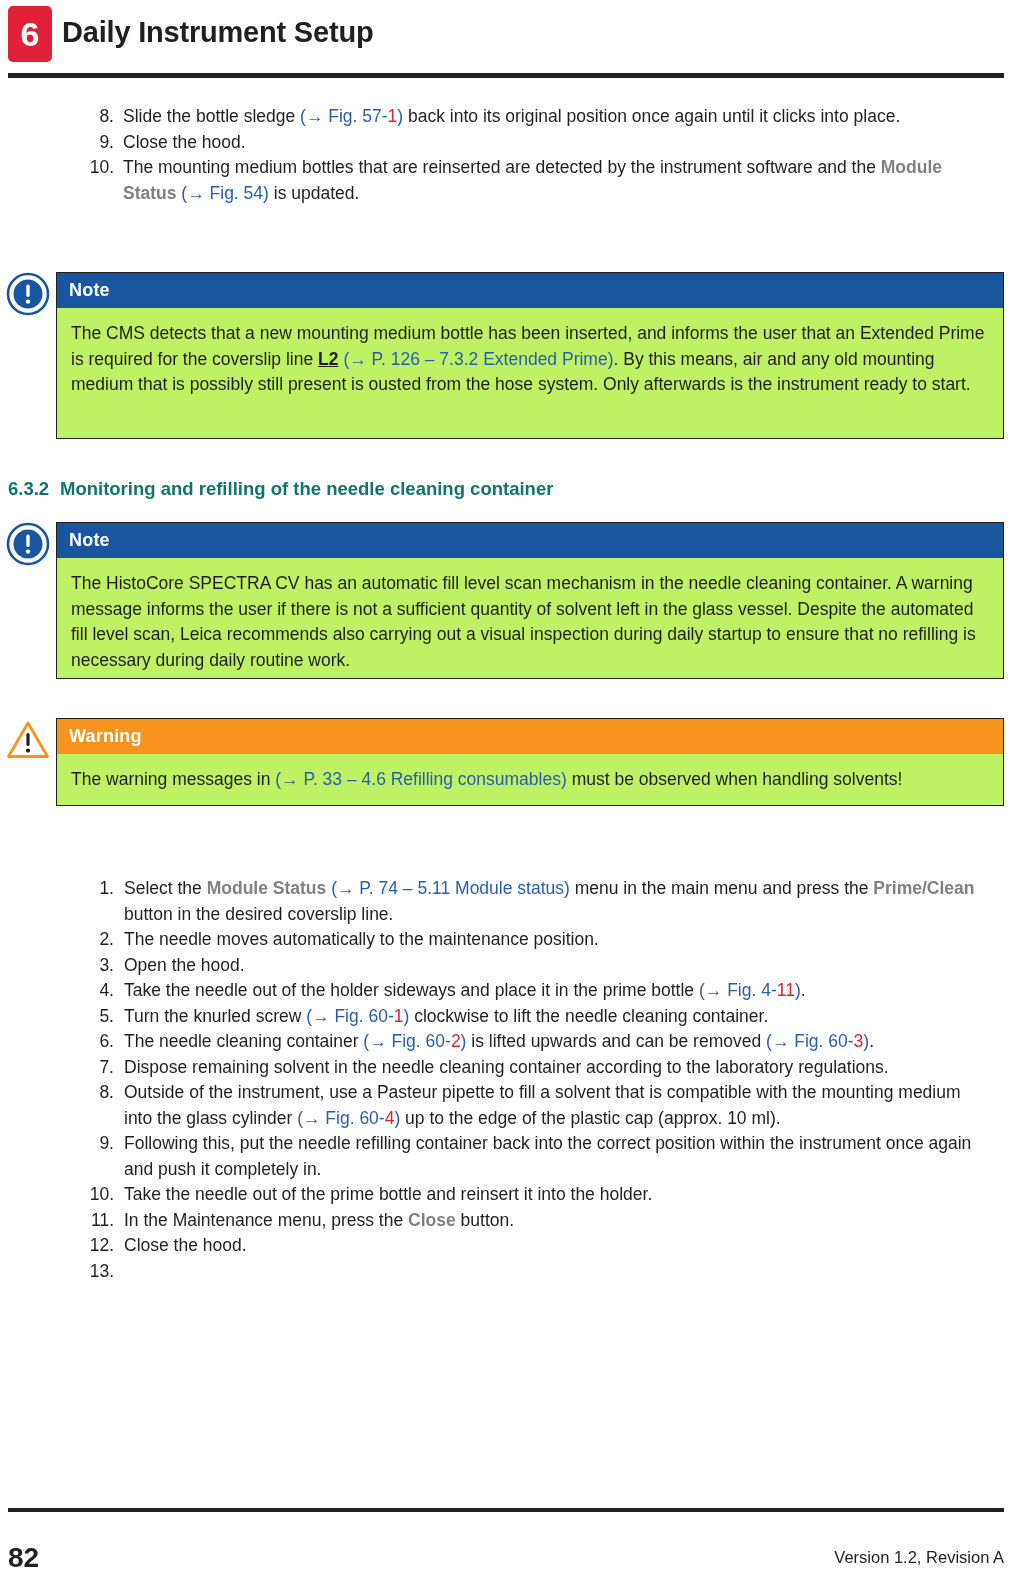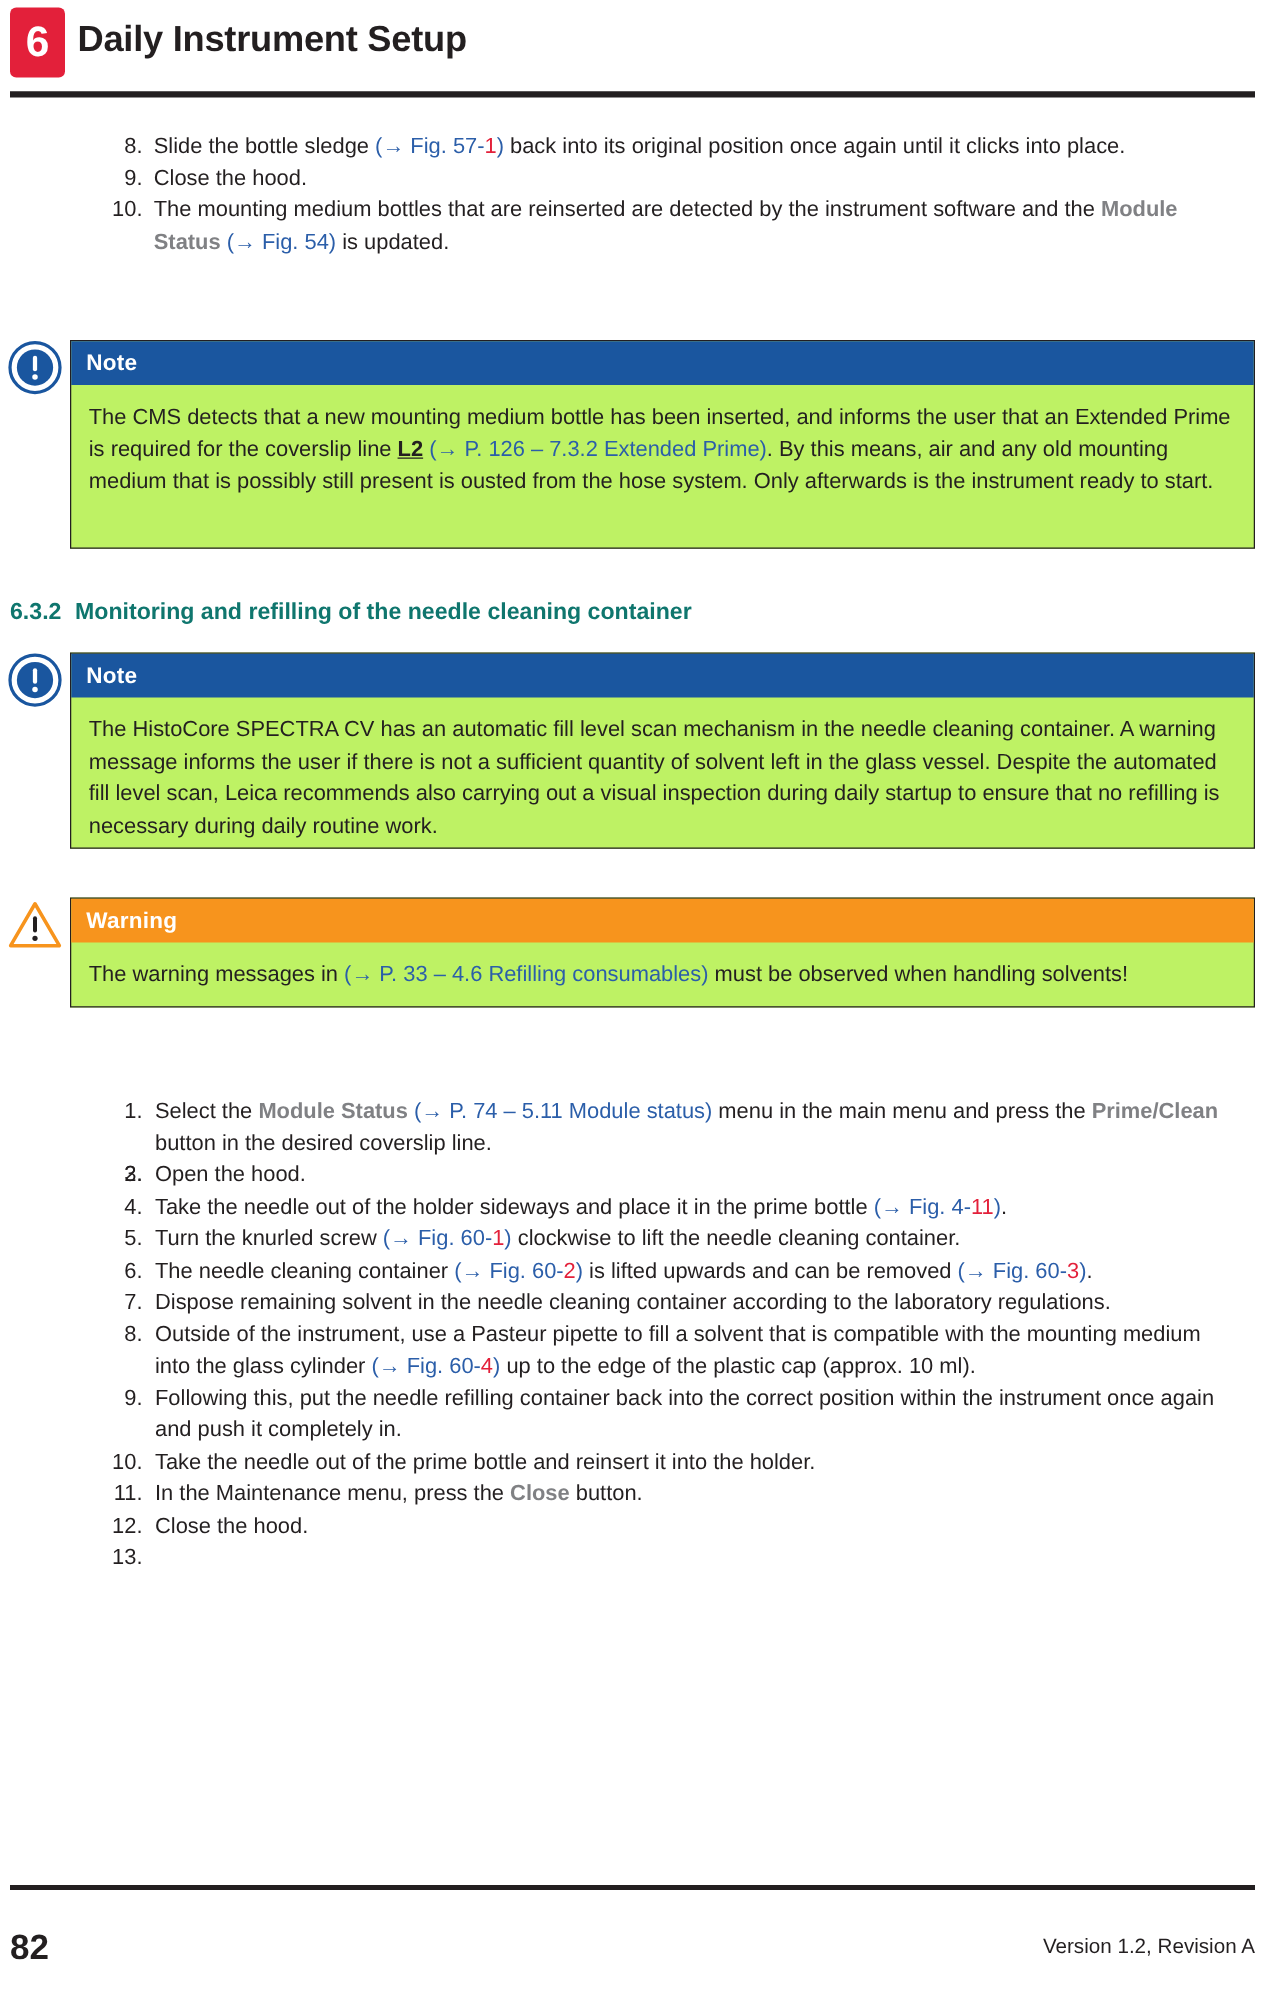--- a/index.html
+++ b/index.html
@@ -211,21 +211,21 @@
     <rect x="20.4" y="15" width="3.2" height="13" rx="1.6" fill="#231f20"></rect>
     <circle cx="22" cy="32.6" r="2.1" fill="#231f20"></circle>
   </svg>
   <div class="callout warning" style="left:56px; top:718px; width:948px; height:88px;">
     <div class="bar">Warning</div>
     <div class="body" id="warn1-body"><span>The warning messages in </span><span class="xref">(→ P. 33 – 4.6 Refilling consumables)</span><span> must be observed when handling solvents!</span></div>
   </div>
 
   <ol class="steps wide" id="main-list" style="position:absolute; left:84px; top:876px; width:900px;">
       <li><span class="num">1.</span><span><span>Select the </span><span class="ui-term">Module Status</span><span> </span><span class="xref">(→ P. 74 – 5.11 Module status)</span><span> menu in the main menu and press the </span><span class="ui-term">Prime/Clean</span><span> button in the desired coverslip line.</span></span></li>
-      <li><span class="num">2.</span></li>
+      <li><span class="num">2.</span><span><span>The needle moves automatically to the maintenance position.</span></span></li>
       <li><span class="num">3.</span><span><span>Open the hood.</span></span></li>
       <li><span class="num">4.</span><span><span>Take the needle out of the holder sideways and place it in the prime bottle </span><span class="xref">(→ Fig.  4-</span><span class="xref-num">11</span><span class="xref">)</span><span>.</span></span></li>
       <li><span class="num">5.</span><span><span>Turn the knurled screw </span><span class="xref">(→ Fig.  60-</span><span class="xref-num">1</span><span class="xref">)</span><span> clockwise to lift the needle cleaning container.</span></span></li>
       <li><span class="num">6.</span><span><span>The needle cleaning container </span><span class="xref">(→ Fig.  60-</span><span class="xref-num">2</span><span class="xref">)</span><span> is lifted upwards and can be removed </span><span class="xref">(→ Fig.  60-</span><span class="xref-num">3</span><span class="xref">)</span><span>.</span></span></li>
       <li><span class="num">7.</span><span><span>Dispose remaining solvent in the needle cleaning container according to the laboratory regulations.</span></span></li>
       <li><span class="num">8.</span><span><span>Outside of the instrument, use a Pasteur pipette to fill a solvent that is compatible with the mounting medium into the glass cylinder </span><span class="xref">(→ Fig.  60-</span><span class="xref-num">4</span><span class="xref">)</span><span> up to the edge of the plastic cap (approx. 10 ml).</span></span></li>
       <li><span class="num">9.</span><span><span>Following this, put the needle refilling container back into the correct position within the instrument once again and push it completely in.</span></span></li>
       <li><span class="num">10.</span><span><span>Take the needle out of the prime bottle and reinsert it into the holder.</span></span></li>
       <li><span class="num">11.</span><span><span>In the Maintenance menu, press the </span><span class="kbd-link-gray">Close</span><span> button.</span></span></li>
       <li><span class="num">12.</span><span><span>Close the hood.</span></span></li>

